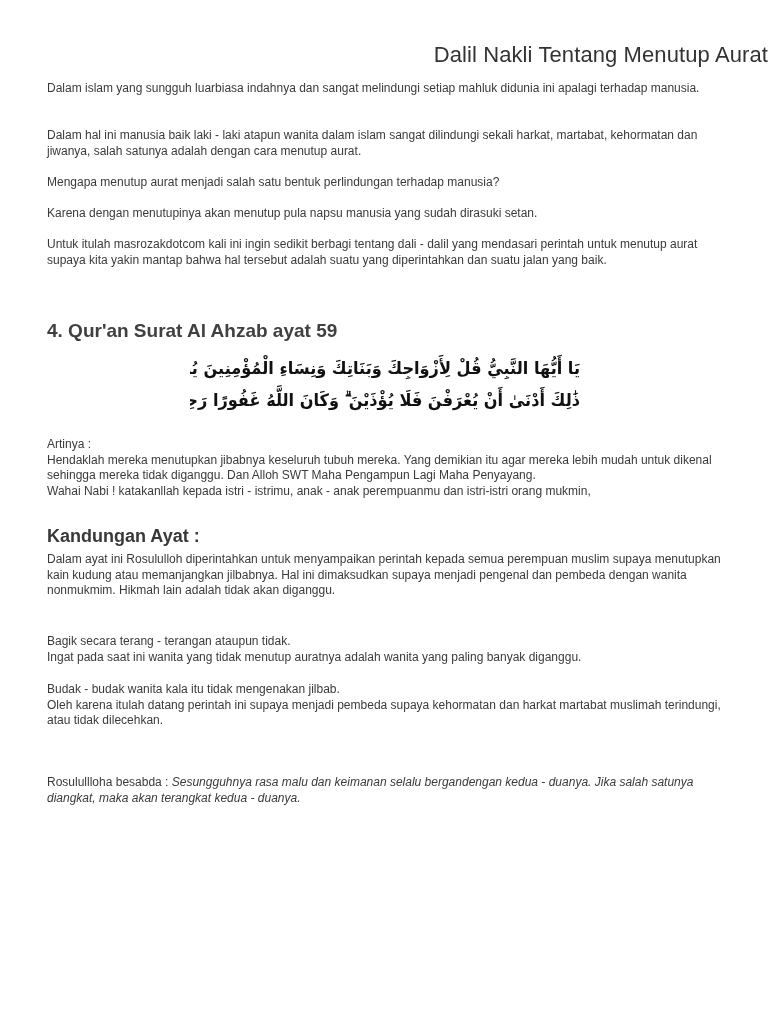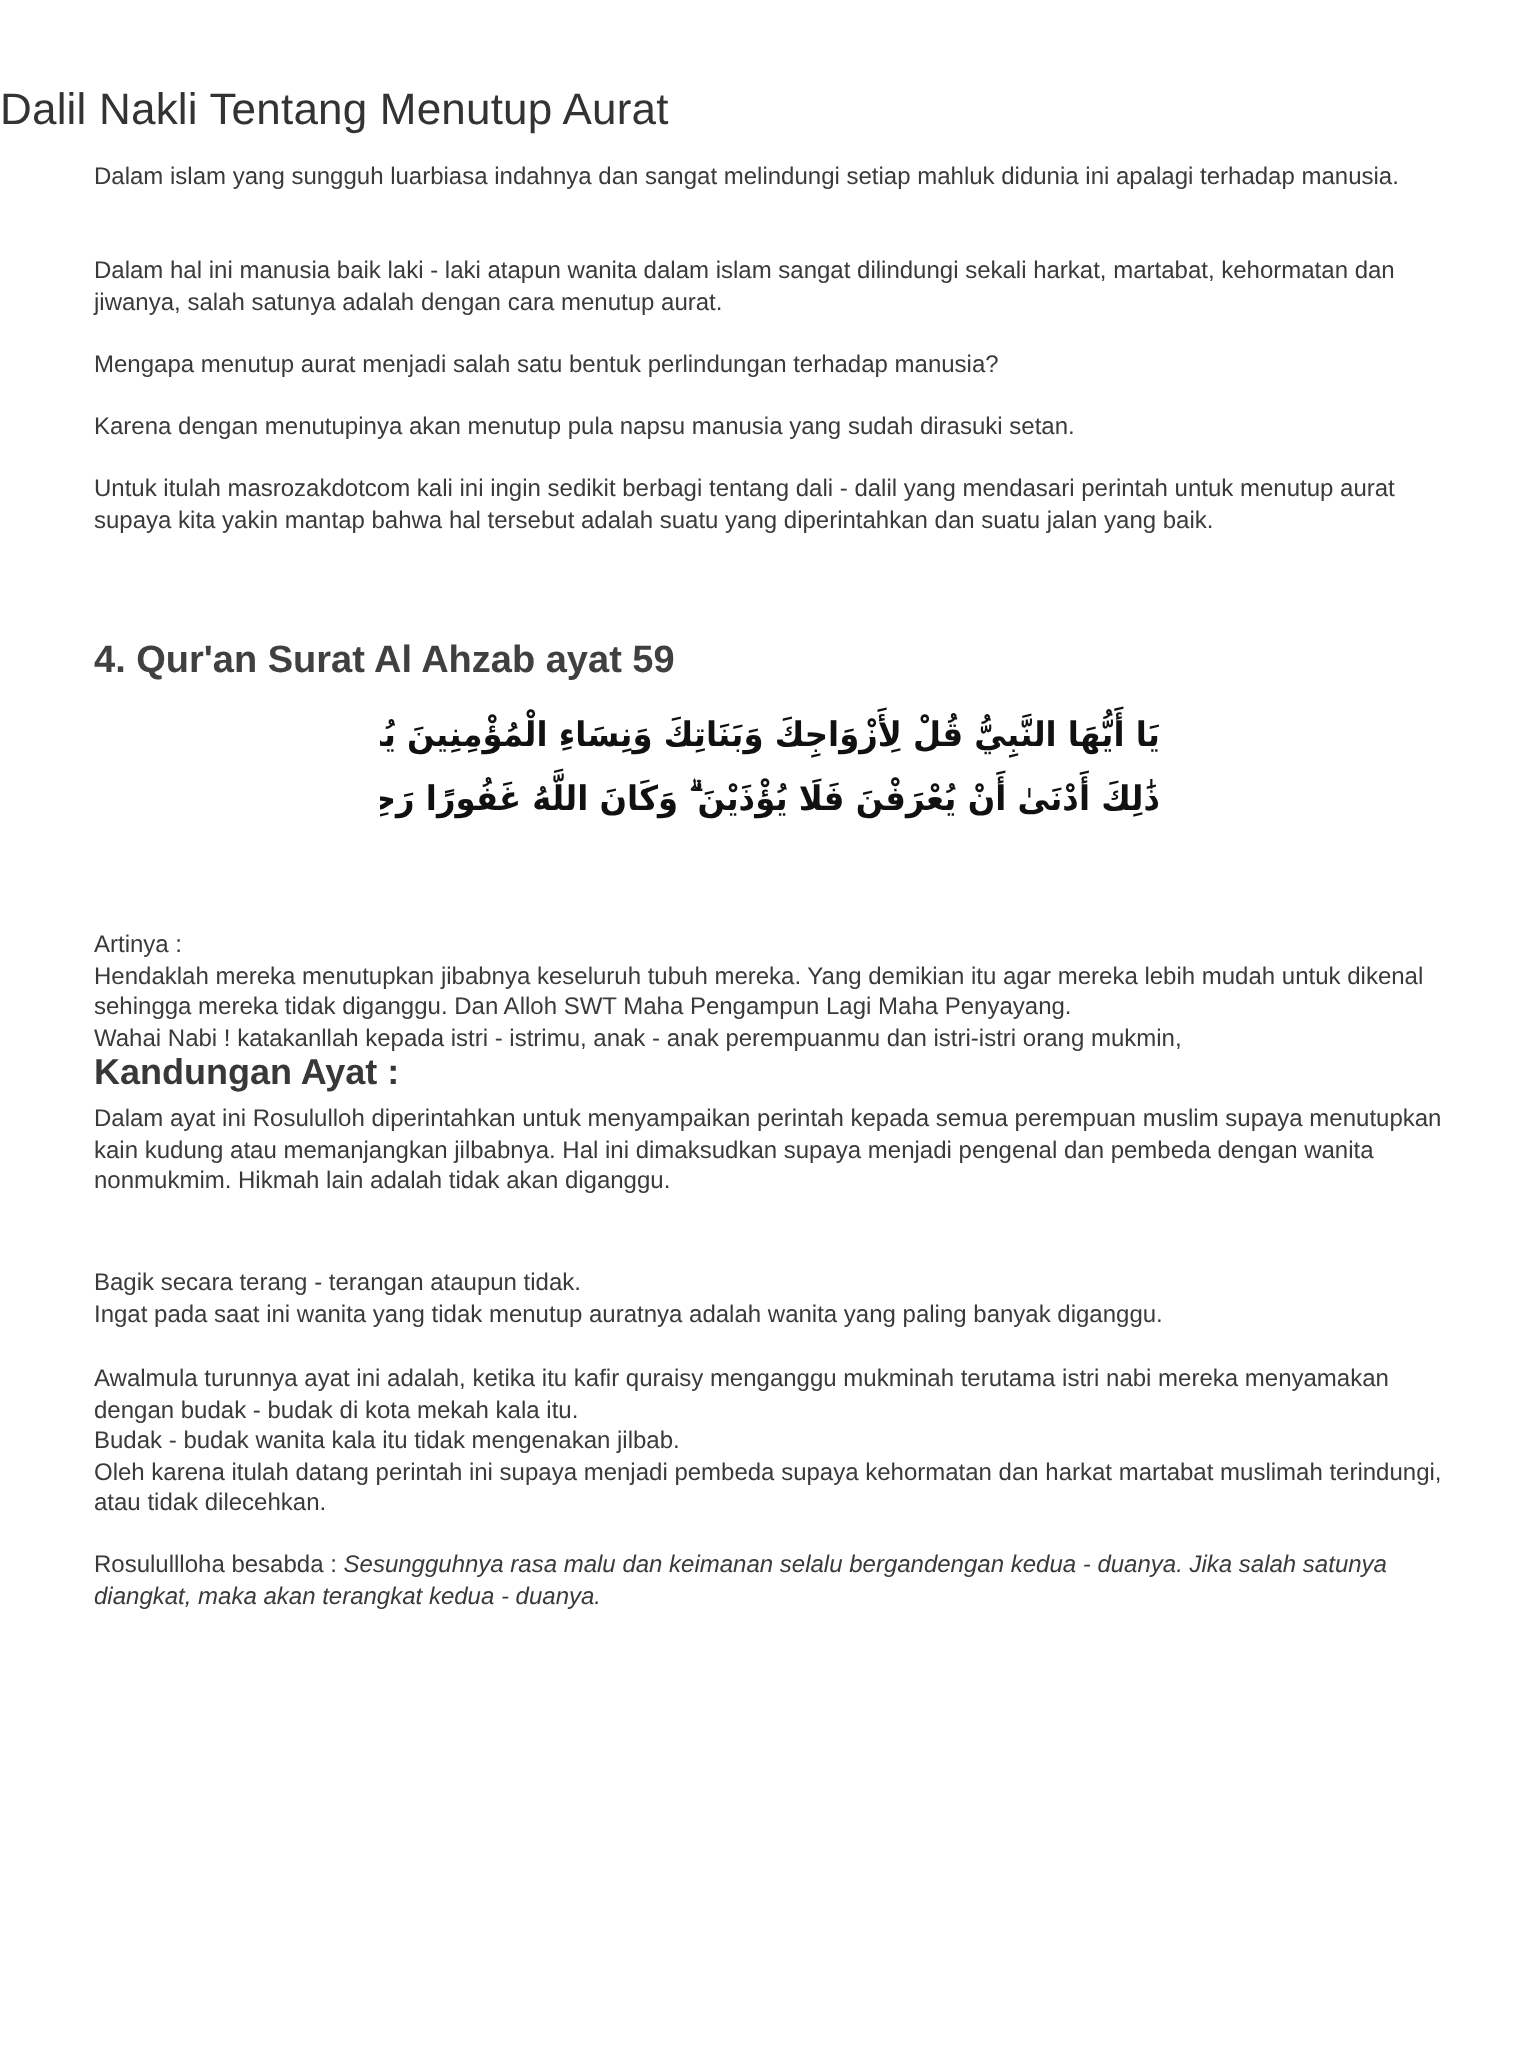--- a/index.html
+++ b/index.html
@@ -1,17 +1,17 @@
 <!DOCTYPE html>
 <html><head>
 <meta charset="utf-8">
 <style>
   html, body { margin: 0; padding: 0; background: #ffffff; }
   body { width: 768px; height: 1024px; overflow: hidden; position: relative; font-family: "Liberation Sans", sans-serif; color: #3a3a3a; }
-  .title { position: absolute; left: 0; width: 768px; top: 42px; text-align: left; font-size: 22px; color: #333; margin: 0; font-weight: normal; letter-spacing: 0.1px; }
+  .title { position: absolute; left: 0; width: 768px; top: 42px; text-align: right; font-size: 22px; color: #333; margin: 0; font-weight: normal; letter-spacing: 0.1px; }
   p { margin: 0; font-size: 12px; line-height: 15.6px; }
   .blk { position: absolute; left: 47px; width: 680px; }
   h2 { margin: 0; font-size: 19px; font-weight: bold; color: #404040; }
   h3 { margin: 0; font-size: 18px; font-weight: bold; color: #383838; }
   .arabic { position: absolute; left: 190px; top: 352px; width: 400px; height: 70px; direction: rtl; text-align: center; font-family: "DejaVu Sans", sans-serif; font-size: 17px; line-height: 32px; color: #111; font-weight: bold; white-space: nowrap; overflow: hidden; }
   .arabic div { transform: scaleX(0.95); }
   em { font-style: italic; margin-top: 32px; }
 </style>
 </head>
 <body>
@@ -36,40 +36,39 @@
 
 <div class="blk" style="top:320px;">
   <h2>4. Qur'an Surat Al Ahzab ayat 59</h2>
 </div>
 
 <div class="arabic">
   <div>يَا أَيُّهَا النَّبِيُّ قُلْ لِأَزْوَاجِكَ وَبَنَاتِكَ وَنِسَاءِ الْمُؤْمِنِينَ يُدْنِينَ عَلَيْهِنَّ مِنْ جَلَابِيبِهِنَّ</div>
   <div>ذَٰلِكَ أَدْنَىٰ أَنْ يُعْرَفْنَ فَلَا يُؤْذَيْنَ ۗ وَكَانَ اللَّهُ غَفُورًا رَحِيمًا ﴿٥٩﴾</div>
 </div>
 
-<div class="blk" style="top:437px;margin-top:28px;">
+<div class="blk" style="top:437px;">
   <p>Artinya :</p>
   <p>Hendaklah mereka menutupkan jibabnya keseluruh tubuh mereka. Yang demikian itu agar mereka lebih mudah untuk dikenal sehingga mereka tidak diganggu. Dan Alloh SWT Maha Pengampun Lagi Maha Penyayang.</p>
   <p>Wahai Nabi ! katakanllah kepada istri - istrimu, anak - anak perempuanmu dan istri-istri orang mukmin,</p>
 </div>
 
 <div class="blk" style="top:526px;">
   <h3>Kandungan Ayat :</h3>
 </div>
 
 <div class="blk" style="top:552px;">
   <p>Dalam ayat ini Rosululloh diperintahkan untuk menyampaikan perintah kepada semua perempuan muslim supaya menutupkan kain kudung atau memanjangkan jilbabnya. Hal ini dimaksudkan supaya menjadi pengenal dan pembeda dengan wanita nonmukmim. Hikmah lain adalah tidak akan diganggu.</p>
 </div>
 
 <div class="blk" style="top:634px;">
   <p>Bagik secara terang - terangan ataupun tidak.</p>
   <p>Ingat pada saat ini wanita yang tidak menutup auratnya adalah wanita yang paling banyak diganggu.</p>
 </div>
 
 <div class="blk" style="top:682px;">
-  <p>Awalmula turunnya ayat ini adalah, ketika itu kafir quraisy menganggu mukminah terutama istri nabi mereka menyamakan dengan budak - budak di kota mekah kala itu.</p>
   <p>Budak - budak wanita kala itu tidak mengenakan jilbab.</p>
   <p>Oleh karena itulah datang perintah ini supaya menjadi pembeda supaya kehormatan dan harkat martabat muslimah terindungi, atau tidak dilecehkan.</p>
 </div>
 
 <div class="blk" style="top:775px;">
   <p><span>Rosulullloha besabda : </span><em>Sesungguhnya rasa malu dan keimanan selalu bergandengan kedua - duanya. Jika salah satunya diangkat, maka akan terangkat kedua - duanya.</em></p>
 </div>
 
 </body></html>

